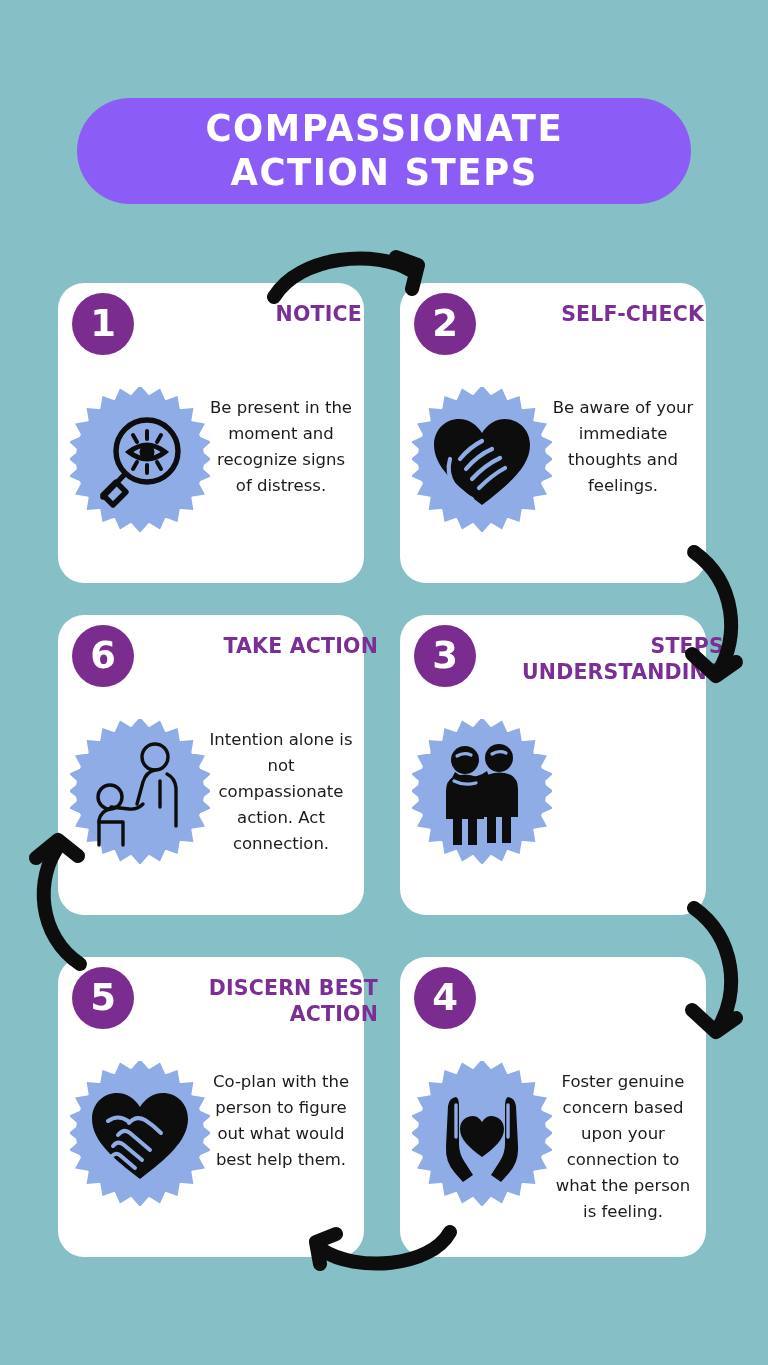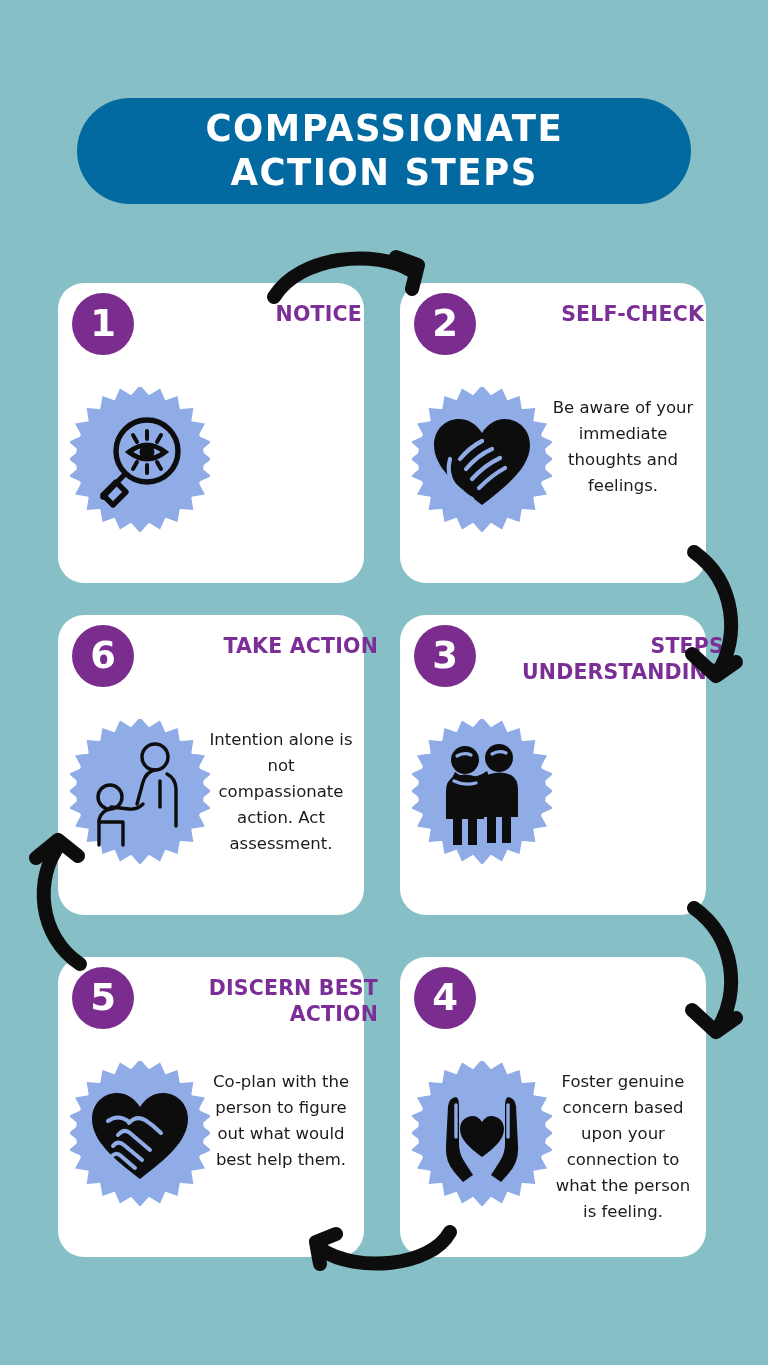--- a/index.html
+++ b/index.html
@@ -20,21 +20,21 @@
     height: 1365px;
   }
 
   
   .title-banner {
     position: absolute;
     left: 77px;
     top: 98px;
     width: 614px;
     height: 106px;
-    background: #0369a1;
+    background: #8b5cf6;
     border-radius: 56px;
     display: flex;
     flex-direction: column;
     align-items: center;
     justify-content: center;
     box-sizing: border-box;
   }
   .title-line {
     color: #ffffff;
     font-family: "DejaVu Sans", sans-serif;
@@ -179,20 +179,21 @@
         <g stroke="#0d0d0d" stroke-width="4" stroke-linecap="round">
           <path d="M77 44 L77 52"></path>
           <path d="M63 48 L67 55"></path>
           <path d="M91 48 L87 55"></path>
           <path d="M77 86 L77 78"></path>
           <path d="M63 82 L67 75"></path>
           <path d="M91 82 L87 75"></path>
         </g>
       </svg>
     </div>
+    <div class="card-body">Be present in the moment and recognize signs of distress.</div>
   </div>
 
   <div class="card r1 cr">
     <div class="num-badge">
       <span>2</span>
     </div>
     <div class="card-heading">
       <span class="hl">SELF-CHECK</span>
     </div>
     <div class="burst">
@@ -232,21 +233,21 @@
           <path d="M85 51 q-9 2 -12 12 l-6 22"></path>
           <path d="M97 55 q8 4 9 14 l0 38"></path>
           <path d="M90 62 l0 26"></path>
           <path d="M73 85 q-6 6 -14 5 l-18 -2"></path>
           <circle cx="40" cy="78" r="12"></circle>
           <path d="M40 90 q-9 2 -11 11 l0 25"></path>
           <path d="M29 103 l24 0 l0 23"></path>
         </g>
       </svg>
     </div>
-    <div class="card-body">Intention alone is not compassionate action. Act assessment.</div>
+    <div class="card-body">Intention alone is not compassionate action. Act connection.</div>
   </div>
 
   <div class="card r2 cr">
     <div class="num-badge">
       <span>3</span>
     </div>
     <div class="card-heading overflow">
       <span class="hl">STEPS</span>
       <span class="hl">UNDERSTANDING</span>
     </div>

